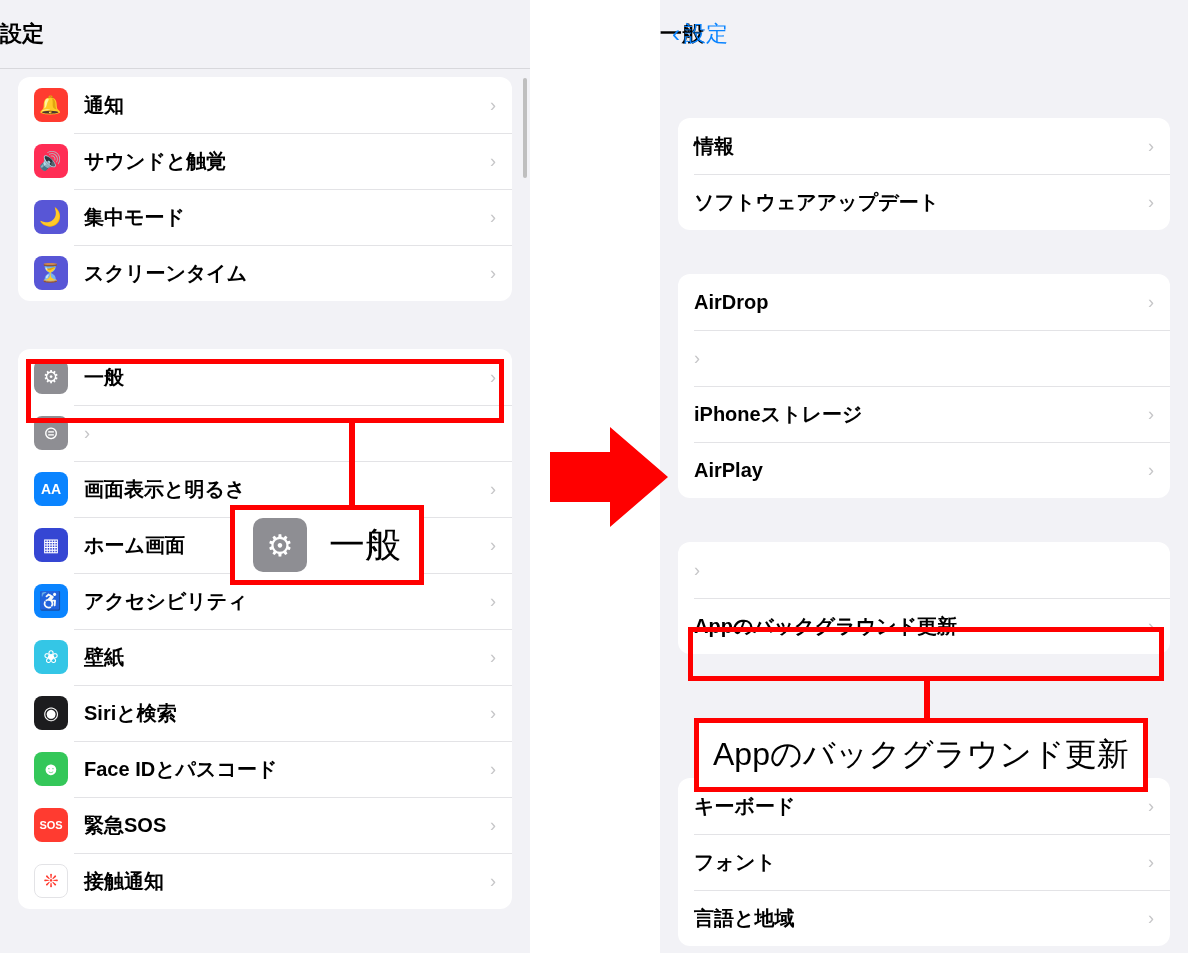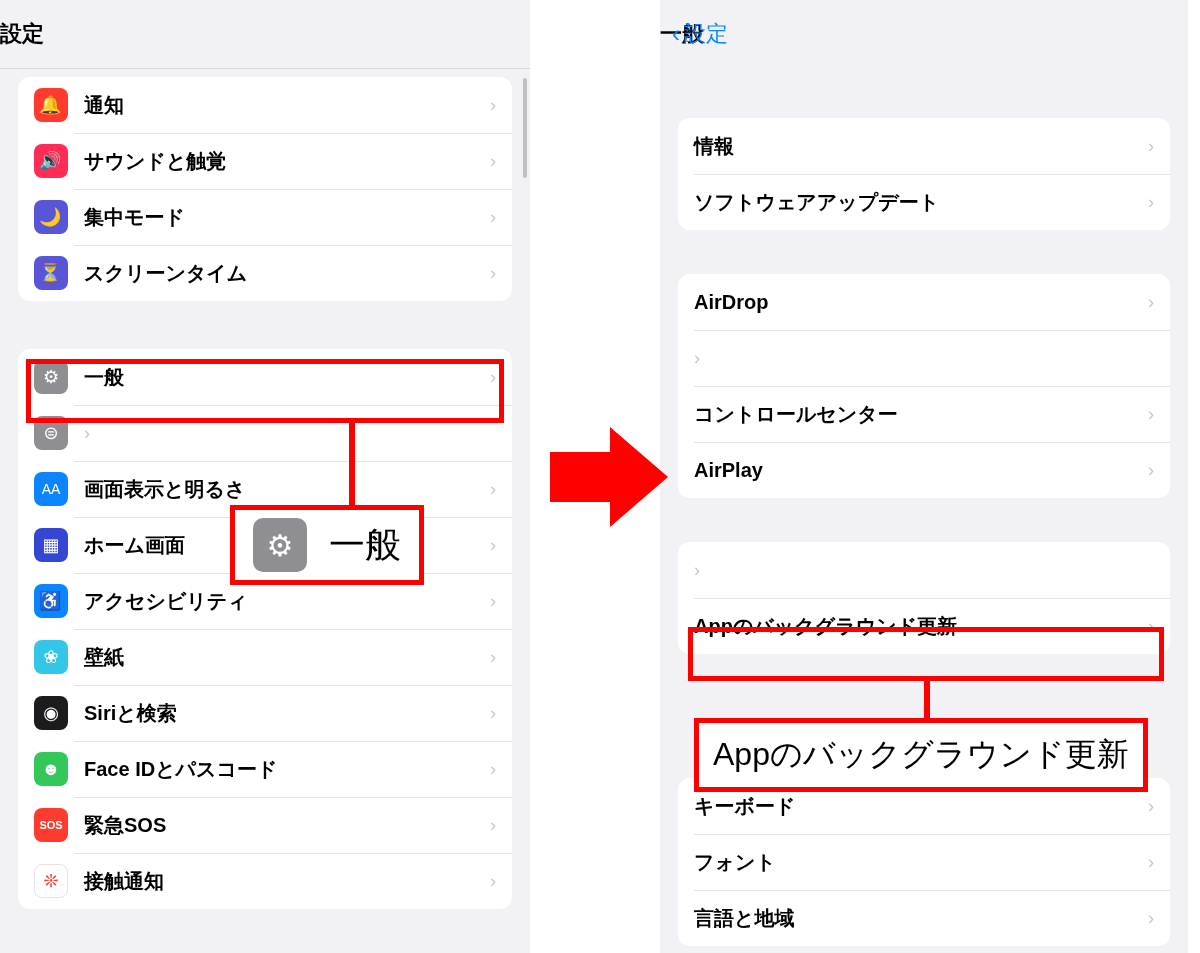--- a/index.html
+++ b/index.html
@@ -200,21 +200,21 @@
     <div class="row">
       <div class="icon" style="background:#8e8e93">⚙</div>
       <div class="label">一般</div>
       <div class="chevron">›</div>
     </div>
     <div class="row">
       <div class="icon" style="background:#8e8e93">⊜</div>
       <div class="chevron">›</div>
     </div>
     <div class="row">
-      <div class="icon" style="background:#0a84ff;font-size:14px;font-weight:400">AA</div>
+      <div class="icon" style="background:#0a84ff;font-size:14px;font-weight:700">AA</div>
       <div class="label">画面表示と明るさ</div>
       <div class="chevron">›</div>
     </div>
     <div class="row">
       <div class="icon" style="background:#3546d3">▦</div>
       <div class="label">ホーム画面</div>
       <div class="chevron">›</div>
     </div>
     <div class="row">
       <div class="icon" style="background:#0a84ff">♿</div>
@@ -290,21 +290,21 @@
 
   <div class="group">
     <div class="row noicon">
       <div class="label">AirDrop</div>
       <div class="chevron">›</div>
     </div>
     <div class="row noicon">
       <div class="chevron">›</div>
     </div>
     <div class="row noicon">
-      <div class="label">コントロールセンター</div>
+      <div class="label">iPhoneストレージ</div>
       <div class="chevron">›</div>
     </div>
     <div class="row noicon">
       <div class="label">AirPlay</div>
       <div class="chevron">›</div>
     </div>
   </div>
 
   <div class="group">
     <div class="row noicon">

